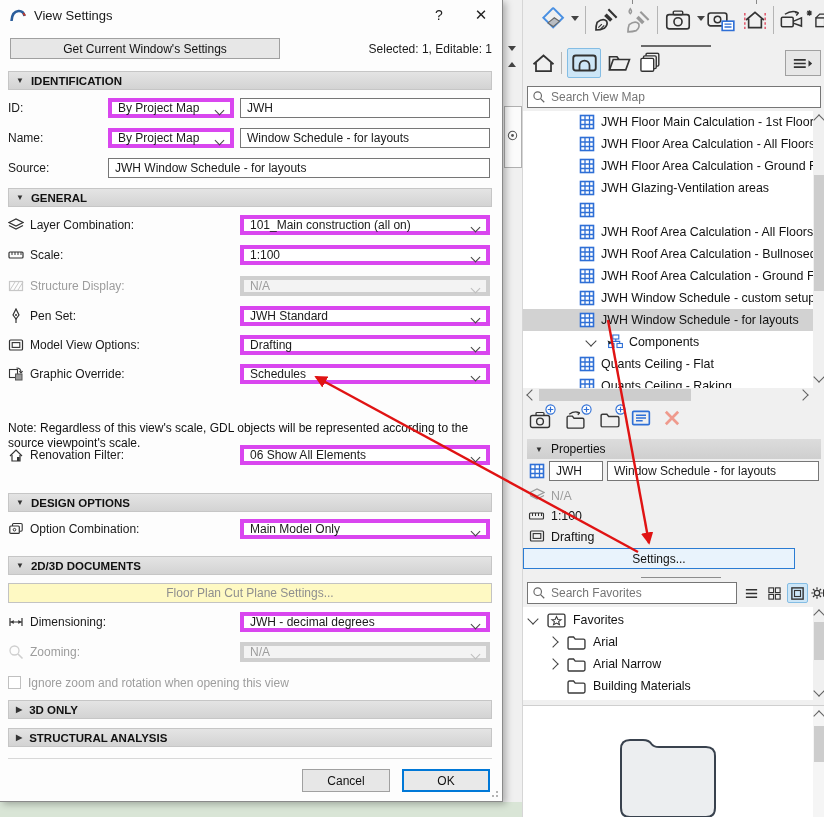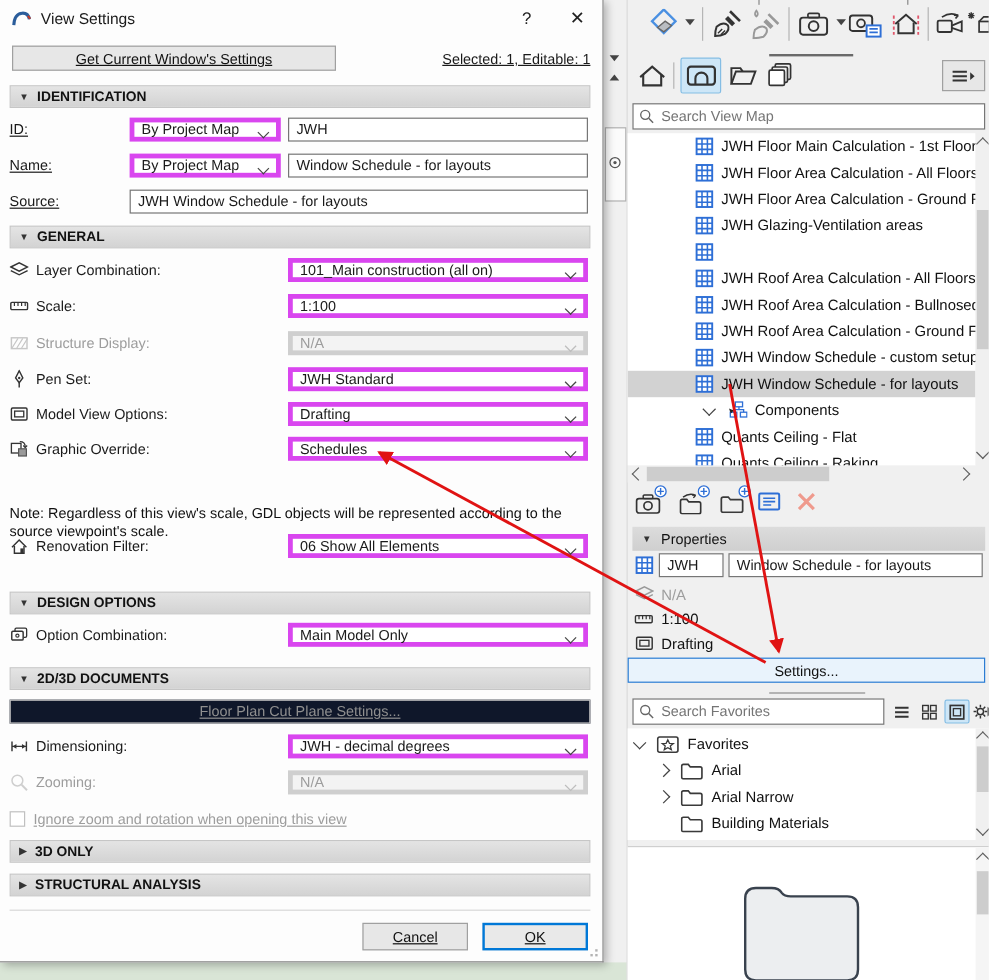--- a/index.html
+++ b/index.html
@@ -1,32 +1,32 @@
 <!DOCTYPE html>
 <html><head>
 <meta charset="utf-8">
 <style>
   html,body{margin:0;padding:0;background:#f0f0f0;}
   #root{position:relative;width:824px;height:817px;background:#f0f0f0;
         font-family:"Liberation Sans",sans-serif;font-size:12px;color:#1a1a1a;overflow:hidden;}
-  .abs{position:absolute;text-decoration:underline;}
+  .abs{position:absolute;}
   
   .dialog{position:absolute;left:0;top:0;width:502px;height:801px;background:#fdfdfd;
           border:1px solid #8a8a8a;border-top:none;border-left:none;box-shadow:3px 2px 7px rgba(0,0,0,.28);z-index:5;}
   .titlebar{position:absolute;left:0;top:0;width:100%;height:30px;display:flex;align-items:center;}
   .title-text{margin-left:8px;font-size:13px;}
   .tb-btn{position:absolute;top:5px;width:22px;height:20px;display:flex;align-items:center;justify-content:center;
           font-size:14px;color:#222;cursor:default;}
   .sec{position:absolute;left:8px;width:484px;height:19px;background:linear-gradient(#e4e4e4,#d3d3d3);
        border:1px solid #c6c6c6;display:flex;align-items:center;gap:7px;padding-left:7px;
        font-weight:bold;font-size:11.5px;box-sizing:border-box;color:#111;}
   .tri{font-size:8px;color:#333;}
   .btn{background:#e7e7e7;border:1px solid #a0a0a0;display:flex;align-items:center;justify-content:center;
        box-sizing:border-box;font-size:12px;color:#111;}
-  .btn.disabled{background:#0f172a;border-color:#c3c3c3;color:#8f8f8f;text-align:right;}
+  .btn.disabled{background:#fef9c3;border-color:#c3c3c3;color:#8f8f8f;text-align:right;}
   .combo{position:absolute;height:20px;background:#fff;border:4px solid #d946ef;box-sizing:border-box;
          display:flex;align-items:center;padding:0 18px 0 6px;}
   .combo span{overflow:hidden;white-space:nowrap;}
   .cv{position:absolute;right:7px;top:5px;width:6px;height:6px;border-right:1.4px solid #444;
       border-bottom:1.4px solid #444;transform:rotate(45deg);}
   .field{position:absolute;height:20px;background:#fff;border:1px solid #767676;box-sizing:border-box;
          display:flex;align-items:center;padding:0 6px;white-space:nowrap;overflow:hidden;}
   .g-row{position:absolute;left:0;width:502px;height:20px;}
   .g-icon{position:absolute;left:8px;top:2px;width:16px;height:16px;}
   .g-label{position:absolute;left:30px;top:3px;}
@@ -461,21 +461,21 @@
       </svg>
     <span class="ptxt graytxt" style="left:28px;top:489px;">N/A</span>
     <svg class="tool" style="left:5px;top:508px" width="17" height="16" viewBox="0 0 16 16">
         <use href="#i-scale-icon"></use>
       </svg>
     <span class="ptxt" style="left:28px;top:509px;">1:100</span>
     <svg class="tool" style="left:6px;top:528px" width="16" height="16" viewBox="0 0 16 16">
         <use href="#i-model-view-options-icon"></use>
       </svg>
     <span class="ptxt" style="left:28px;top:530px;">Drafting</span>
-    <div class="settings-btn" style="left:0;top:548px;width:298px;height:21px;">
+    <div class="settings-btn" style="left:0;top:548px;width:272px;height:21px;">
       <span>Settings...</span>
     </div>
     <div class="abs" style="left:118px;top:577px;width:80px;height:1px;background:#8d8d8d;"></div>
 
     <div class="searchbox" style="left:4px;top:582px;width:210px;">
       <svg width="14" height="14" viewBox="0 0 16 16">
           <use href="#i-search-icon"></use>
         </svg>
       <input placeholder="Search Favorites" style="">
     </div>

